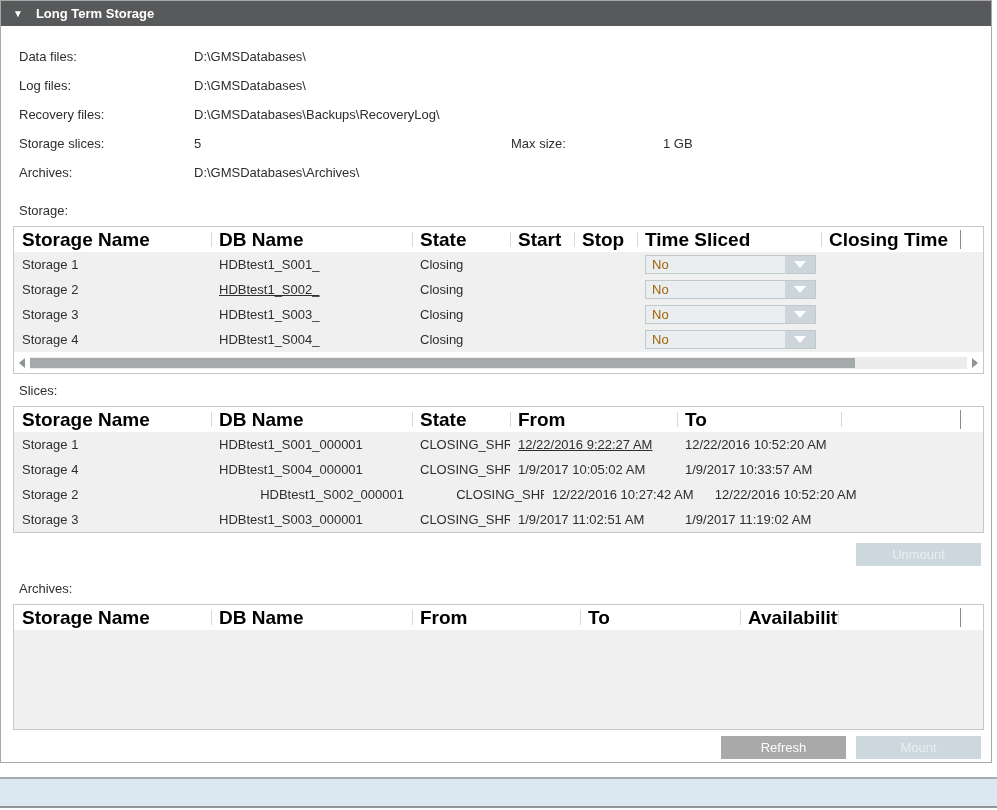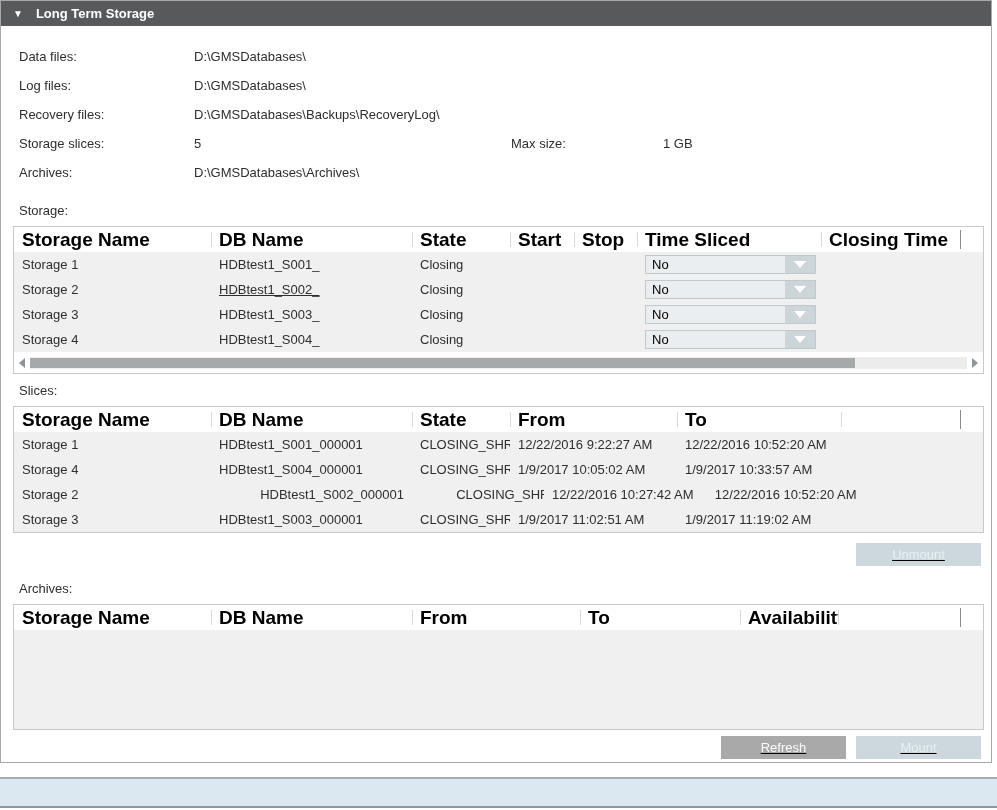--- a/index.html
+++ b/index.html
@@ -53,33 +53,33 @@
     font-size:13px; color:#2e2e2e; padding-left:8px;
     overflow:hidden; white-space:nowrap; height:100%; display:flex; align-items:center;
   }
   .grid-body.empty { background:var(--row-bg); }
 
   
   .dd {
     width:171px; height:19px; border:1px solid var(--dd-border); background:var(--dd-bg);
     display:flex; align-items:stretch; cursor:pointer;
   }
-  .dd-text { flex:1; font-size:13px; color:#000000; padding-left:6px; display:flex; align-items:center; }
+  .dd-text { flex:1; font-size:13px; color:#a16207; padding-left:6px; display:flex; align-items:center; }
   .dd-arrow { width:30px; background:var(--dd-arrow-bg); display:flex; align-items:center; justify-content:center; }
   .dd-tri { width:0; height:0; border-left:6px solid transparent; border-right:6px solid transparent; border-top:7px solid #fff; }
 
   
   .hscroll { height:21px; background:#fff; display:flex; align-items:center; padding:0 5px; gap:2px; }
   .hs-arrow-left { width:0; height:0; border-top:5px solid transparent; border-bottom:5px solid transparent; border-right:6px solid var(--scroll-arrow); cursor:pointer; }
   .hs-arrow-right { width:0; height:0; border-top:5px solid transparent; border-bottom:5px solid transparent; border-left:6px solid var(--scroll-arrow); cursor:pointer; }
   .hs-track { flex:1; height:12px; background:var(--scroll-track); position:relative; margin:0 3px; }
   .hs-thumb { position:absolute; left:0; top:1px; height:10px; width:88%; background:var(--scroll-thumb); cursor:grab; }
 
   
-  .btn-row { display:flex; justify-content:flex-end; gap:10px; width:991px; padding-right:11px;text-decoration:underline; }
+  .btn-row { display:flex; justify-content:flex-end; gap:10px; width:991px; padding-right:11px; }
   .unmount-row { margin-top:10px; }
   .bottom-btn-row { margin-top:6px; }
   .btn {
     width:125px; height:23px; border:none; font-size:13px;
     font-family:"Liberation Sans","DejaVu Sans",sans-serif;
     display:flex; align-items:center; justify-content:center; cursor:pointer;
   }
   .btn.disabled { background:var(--btn-disabled-bg); color:var(--btn-disabled-text); }
   .btn.enabled { background:var(--btn-enabled-bg); color:#fdfdfd; }
 
@@ -223,21 +223,21 @@
           <div class="cell sep" style="width: 167px;">From</div>
           <div class="cell sep" style="width: 164px;">To</div>
           <div class="cell sep" style="width: 119px;"></div>
           <div class="cell sep dark filler"></div>
         </div>
         <div class="grid-body">
           <div class="grid-row">
             <div class="cell" style="width: 197px;">Storage 1</div>
             <div class="cell" style="width: 201px;">HDBtest1_S001_000001</div>
             <div class="cell" style="width: 98px;">CLOSING_SHR</div>
-            <div class="cell" style="width: 167px;">12/22/2016 9:22:27 AM</div>
+            <div class="cell" style="width: 167px; text-decoration: underline;">12/22/2016 9:22:27 AM</div>
             <div class="cell" style="width: 164px;">12/22/2016 10:52:20 AM</div>
             <div class="cell" style="width: 119px;"></div>
           </div>
           <div class="grid-row">
             <div class="cell" style="width: 197px;">Storage 4</div>
             <div class="cell" style="width: 201px;">HDBtest1_S004_000001</div>
             <div class="cell" style="width: 98px;">CLOSING_SHR</div>
             <div class="cell" style="width: 167px;">1/9/2017 10:05:02 AM</div>
             <div class="cell" style="width: 164px;">1/9/2017 10:33:57 AM</div>
             <div class="cell" style="width: 119px;"></div>

